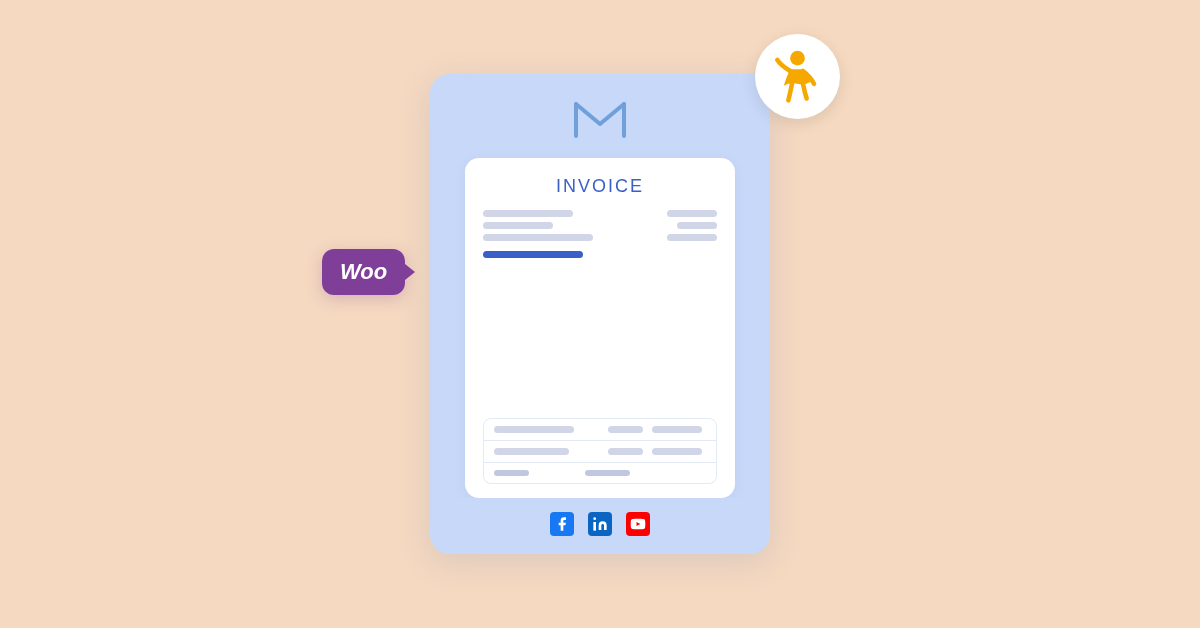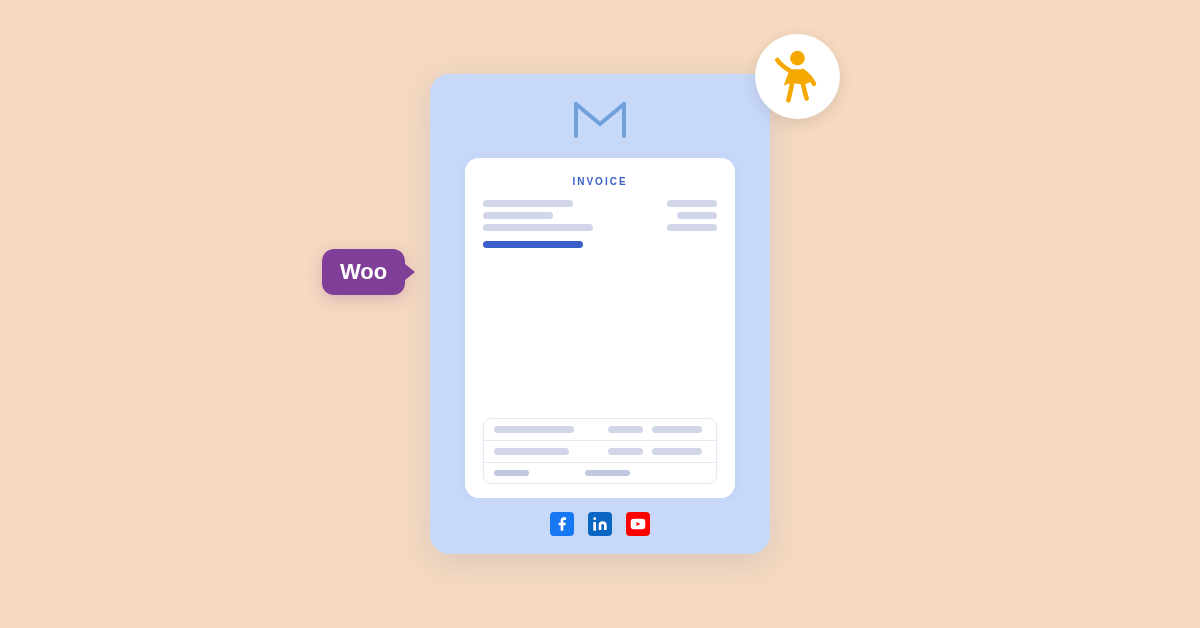--- a/index.html
+++ b/index.html
@@ -62,22 +62,22 @@
       flex: 1;
       margin: 0 auto 0;
       padding: 18px 18px 14px;
       display: flex;
       flex-direction: column;
       gap: 0;
       box-shadow: 0 2px 12px rgba(120,140,200,0.10);
     }
 
     .invoice-title {
-      font-size: 10px;
-      font-weight: 700;
+      font-size: 18px;
+      font-weight: 400;
       color: #3a5fc8;
       text-align: center;
       letter-spacing: 2px;
       margin-bottom: 13px;
     }
 
     
     .info-block {
       display: flex;
       justify-content: space-between;
@@ -175,20 +175,21 @@
 
     
     .woo-badge {
       position: absolute;
       left: -68px;
       top: 195px;
       background: #7f3f98;
       color: white;
       font-size: 22px;
       font-weight: 900;
+      font-style: italic;
       padding: 10px 18px;
       border-radius: 12px;
       box-shadow: 0 4px 16px rgba(127,63,152,0.25);
       z-index: 10;
     }
 
     .woo-badge::after {
       content: '';
       position: absolute;
       right: -10px;

